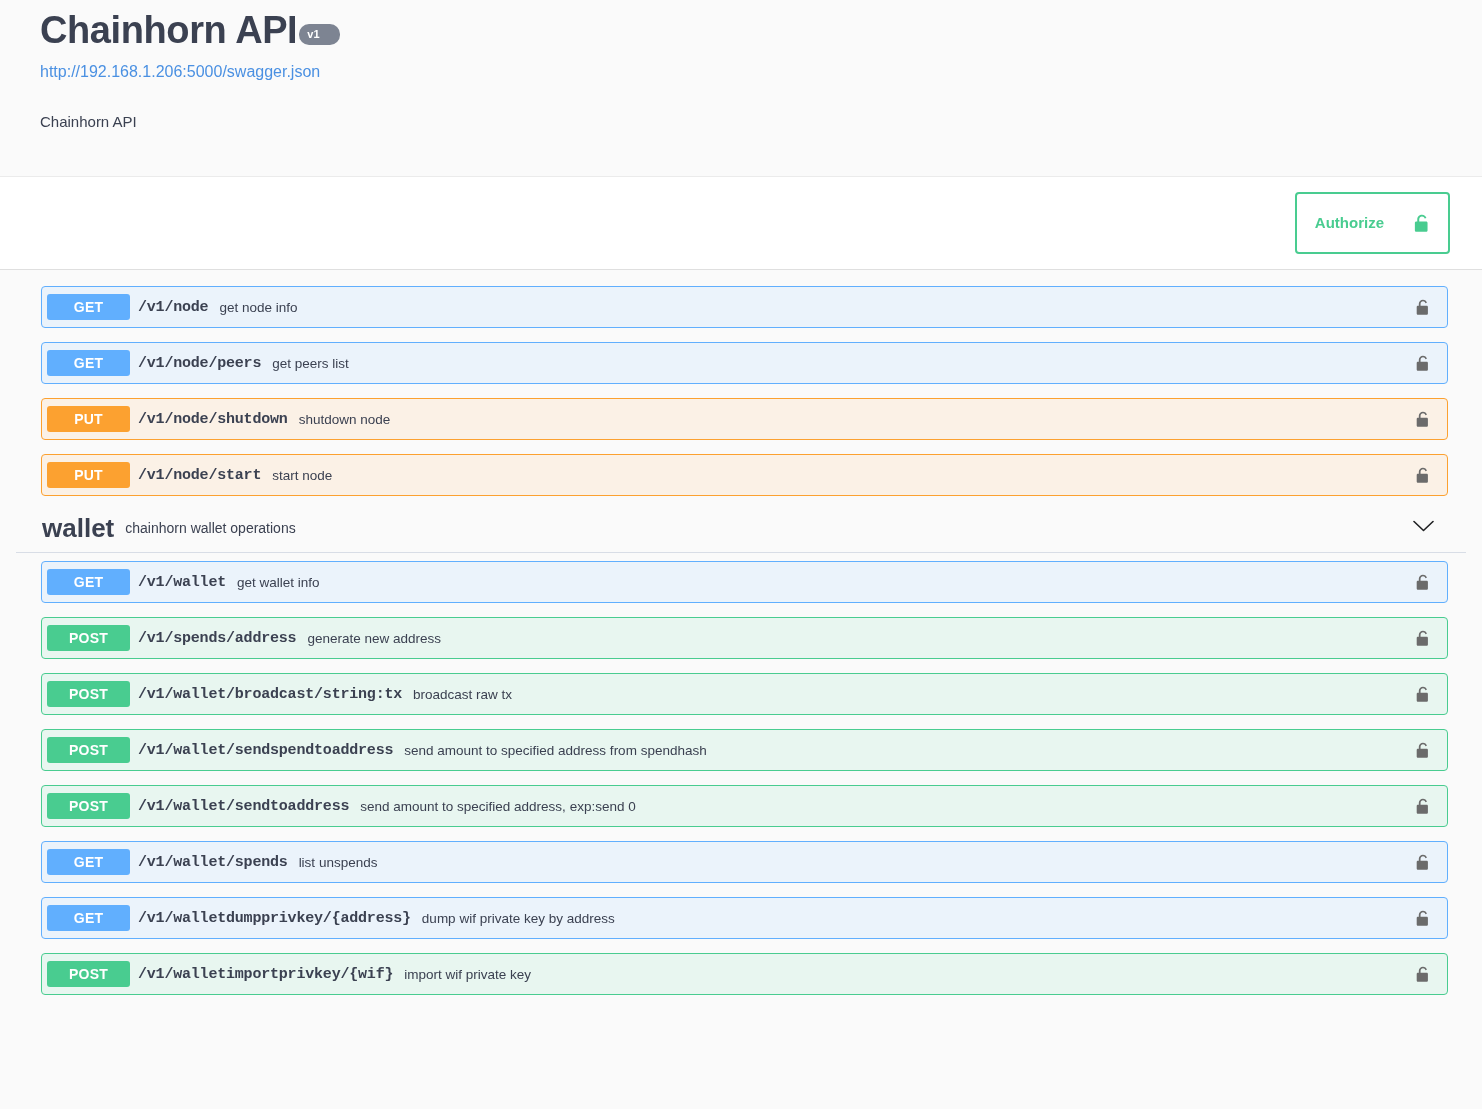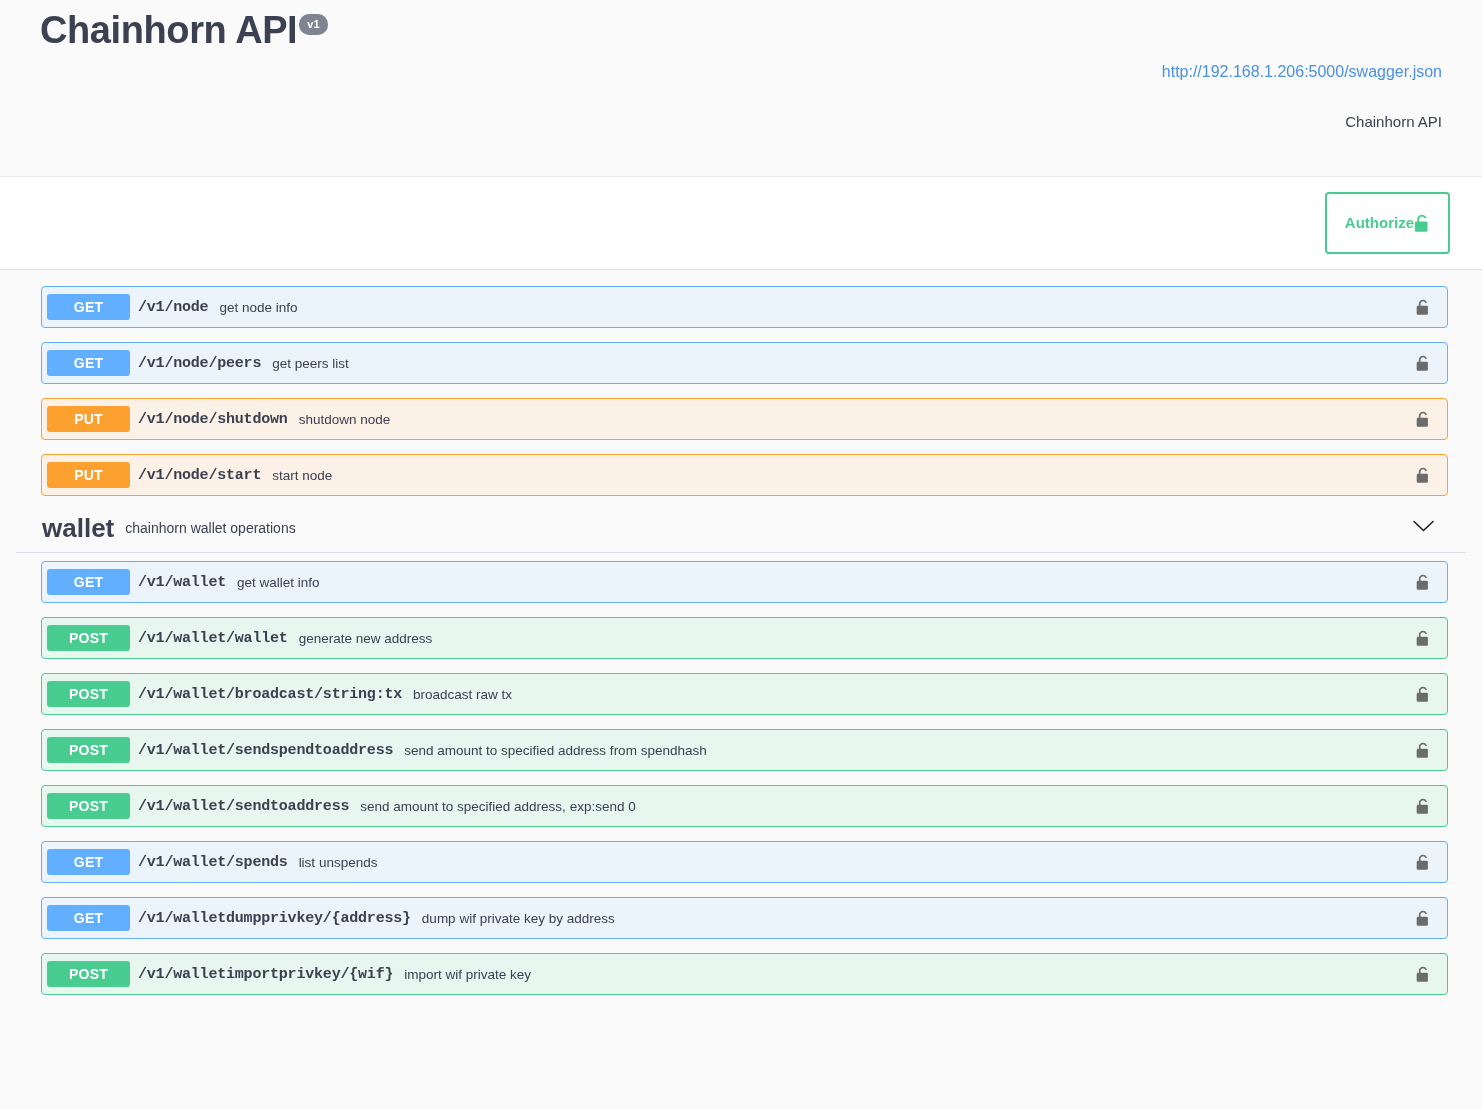--- a/index.html
+++ b/index.html
@@ -9,21 +9,20 @@
     font-family: "Liberation Sans", sans-serif;
     color: #3b4151;
   }
   body { width: 1482px; height: 1109px; overflow: hidden; }
 
   
   .info-band {
     background: #fafafa;
     border-bottom: 1px solid #ebebeb;
     padding: 0 0 46px 0;
-    text-align: right;
   }
   .info-inner { padding: 0 40px; }
   .title-row {
     display: flex; align-items: flex-start;
     padding-top: 4px;
   }
   .api-title {
     font-size: 38px;
     font-weight: bold;
     letter-spacing: -0.4px;
@@ -31,24 +30,24 @@
     line-height: 52px;
     margin: 0;
   }
   .version-badge {
     display: inline-block;
     background: #7d8492;
     color: #fff;
     font-size: 11px;
     font-weight: bold;
     line-height: 1;
-    padding: 5px 8px 5px 8px;
+    padding: 5px 20px 5px 8px;
     border-radius: 10px;
     margin-left: 2px;
-    margin-top: 10px;
+    margin-top: 20px;
     font-family: "Liberation Sans", sans-serif;
   }
   .base-url {
     font-family: "Liberation Mono", monospace;
     font-size: 13px;
     color: #3b4151;
     margin-top: 1px;
     letter-spacing: 0.2px;
   }
   .spec-link {
@@ -71,21 +70,21 @@
     border-bottom: 1px solid #dfdfdf;
     height: 93px;
     position: relative;
   }
   .auth-inner {
     padding: 0 32px;
     height: 100%;
     display: flex; align-items: center; justify-content: flex-end;
   }
   .authorize-btn {
-    display: inline-flex; align-items: center; gap: 0;
+    display: inline-flex; align-items: center; gap: 30px;
     border: 2px solid #49cc90;
     background: #fff;
     color: #49cc90;
     font-size: 15px;
     font-weight: bold;
     font-family: "Liberation Sans", sans-serif;
     border-radius: 4px;
     padding: 19px 18px;
     cursor: pointer;
     line-height: 20px;
@@ -264,21 +263,21 @@
           <span class="op-summary">get wallet info</span>
           <span class="op-spacer"></span>
           <span class="op-lock">
             <svg width="14" height="17" viewBox="0 0 20 24" aria-hidden="true">
               <path fill="#6b6b6b" d="M6.5 9.5V6.8c0-2 1.6-3.6 3.5-3.6 1.6 0 3 1.1 3.4 2.6l2.2-.6C14.9 2.6 12.7 1 10 1 6.7 1 4 3.6 4 6.8V9.5H2.8C1.8 9.5 1 10.3 1 11.3v9.4c0 1 .8 1.8 1.8 1.8h12.4c1 0 1.8-.8 1.8-1.8v-9.4c0-1-.8-1.8-1.8-1.8H6.5z"></path>
             </svg>
           </span>
         </div>
         <div class="op-row r-post">
           <span class="op-method m-post">POST</span>
-          <span class="op-path">/v1/wallet/wallet</span>
+          <span class="op-path">/v1/spends/address</span>
           <span class="op-summary">generate new address</span>
           <span class="op-spacer"></span>
           <span class="op-lock">
             <svg width="14" height="17" viewBox="0 0 20 24" aria-hidden="true">
               <path fill="#6b6b6b" d="M6.5 9.5V6.8c0-2 1.6-3.6 3.5-3.6 1.6 0 3 1.1 3.4 2.6l2.2-.6C14.9 2.6 12.7 1 10 1 6.7 1 4 3.6 4 6.8V9.5H2.8C1.8 9.5 1 10.3 1 11.3v9.4c0 1 .8 1.8 1.8 1.8h12.4c1 0 1.8-.8 1.8-1.8v-9.4c0-1-.8-1.8-1.8-1.8H6.5z"></path>
             </svg>
           </span>
         </div>
         <div class="op-row r-post">
           <span class="op-method m-post">POST</span>

